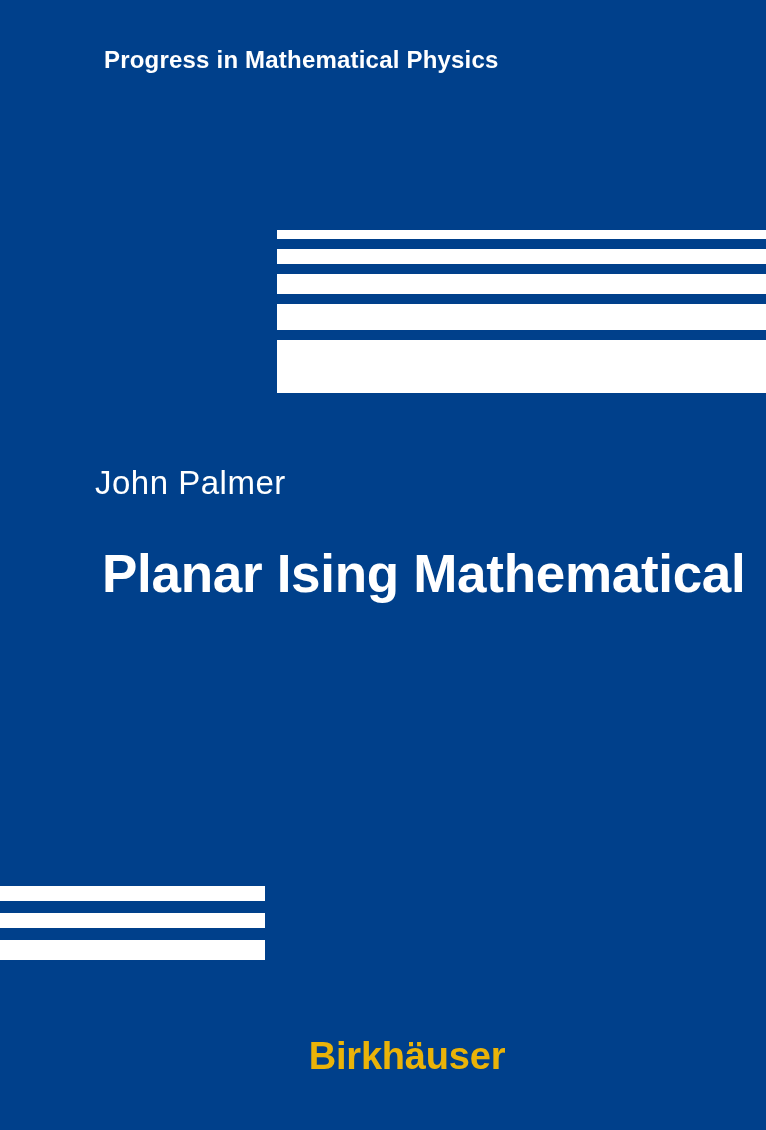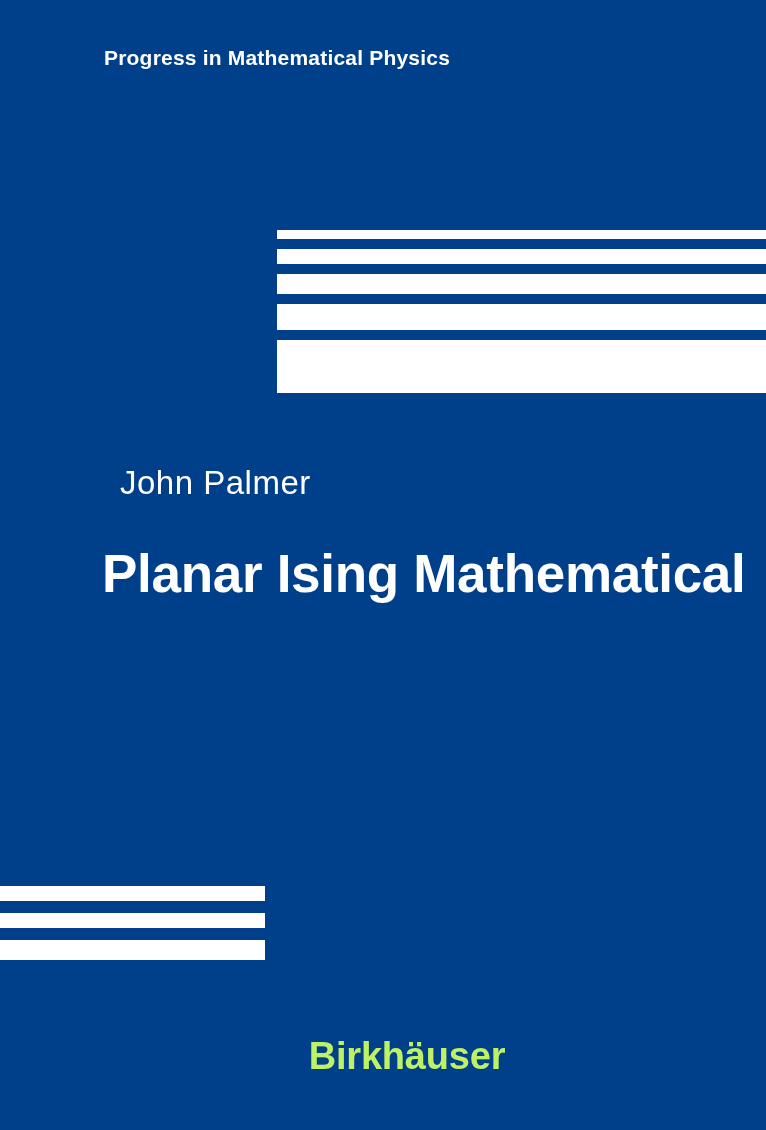--- a/index.html
+++ b/index.html
@@ -15,21 +15,21 @@
     width: 766px;
     height: 1130px;
     background: #00408b;
     overflow: hidden;
   }
   .series-title {
     position: absolute;
     left: 104px;
     top: 46px;
     color: #ffffff;
-    font-size: 21px;
+    font-size: 24px;
     font-weight: bold;
     letter-spacing: 0.2px;
     white-space: nowrap;
   }
   
   .bars-top {
     position: absolute;
     left: 277px;
     top: 230px;
     width: 489px;
@@ -39,21 +39,21 @@
     margin-bottom: 10px;
   }
   .bars-top .b1 { height: 9px;  width: 489px; }
   .bars-top .b2 { height: 15px; width: 489px; }
   .bars-top .b3 { height: 20px; width: 489px; }
   .bars-top .b4 { height: 26px; width: 489px; }
   .bars-top .b5 { height: 53px; width: 489px; margin-bottom: 0; }
 
   .author {
     position: absolute;
-    left: 120px;
+    left: 95px;
     top: 464px;
     color: #ffffff;
     font-size: 33px;
     font-weight: normal;
     letter-spacing: 0.5px;
     white-space: nowrap;
   }
   .book-title {
     position: absolute;
     left: 102px;
@@ -79,21 +79,21 @@
   .bars-bottom .c1 { height: 15px; width: 265px; }
   .bars-bottom .c2 { height: 15px; width: 265px; }
   .bars-bottom .c3 { height: 20px; width: 265px; margin-bottom: 0; }
 
   .publisher {
     position: absolute;
     left: 0;
     right: 0;
     top: 1035px;
     text-align: center;
-    color: #bef264;
+    color: #eab308;
     font-size: 38px;
     font-weight: bold;
     letter-spacing: -0.2px;
     padding-left: 48px;
   }
 </style>
 </head>
 <body>
 
 <div class="cover">

